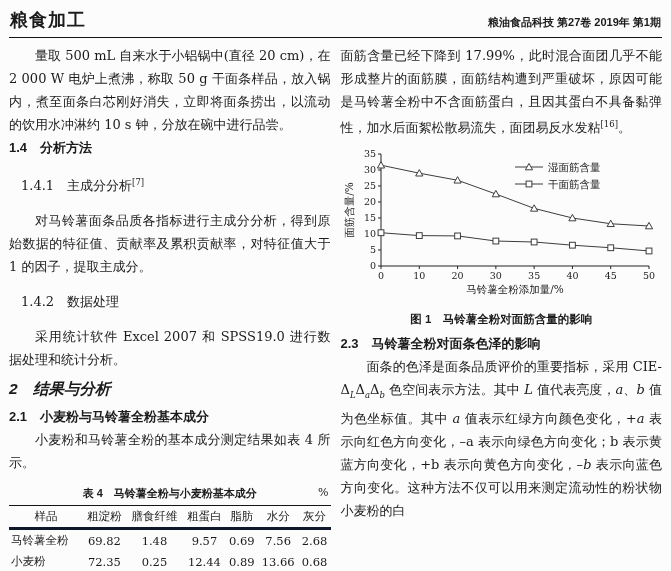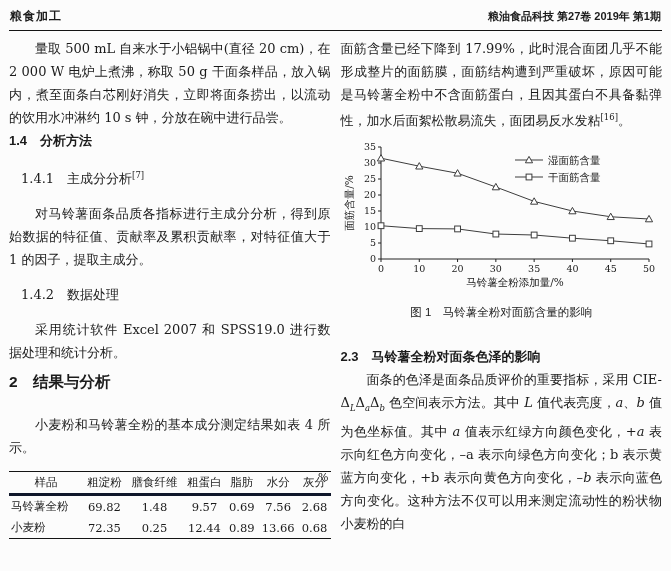--- a/index.html
+++ b/index.html
@@ -3,47 +3,47 @@
 <meta charset="utf-8">
 <style>
   html,body{margin:0;padding:0;}
   body{
     width:671px;height:571px;overflow:hidden;
     background:#fcfcfc;color:#1b1b1b;
     font-family:"DejaVu Serif","Liberation Serif",serif;
   }
   .page{padding:5px 9px 0 9px;box-sizing:border-box;width:671px;height:571px;}
   header{display:flex;justify-content:space-between;align-items:baseline;padding:3px 1px 5px 1px;}
-  .hd-left{font-family:"Liberation Sans","DejaVu Sans",sans-serif;font-weight:bold;font-size:12px;letter-spacing:1px;}
+  .hd-left{font-family:"Liberation Sans","DejaVu Sans",sans-serif;font-weight:bold;font-size:18px;letter-spacing:1px;}
   .hd-right{font-family:"Liberation Sans","DejaVu Sans",sans-serif;font-weight:600;font-size:11px;}
   .rule{border-bottom:1.4px solid #141414;margin:0 0 6px 0;}
   .cols{display:flex;gap:10px;}
   .col{flex:1;min-width:0;}
   p.body{margin:0;font-size:13px;line-height:23px;text-align:justify;}
   p.indent{text-indent:2em;}
   .h-sans{font-family:"Liberation Sans","DejaVu Sans",sans-serif;font-weight:bold;font-size:13px;line-height:23px;margin:0;}
   .h-plain{font-weight:normal;font-size:13px;line-height:23px;margin:12px;}
-  .h-section{font-family:"Liberation Sans","DejaVu Sans",sans-serif;font-weight:bold;font-size:15.5px;line-height:26px;margin:5px 0 18px 0;}
+  .h-section{font-family:"Liberation Sans","DejaVu Sans",sans-serif;font-weight:bold;font-size:15.5px;line-height:26px;margin:5px 0 3px 0;font-style:italic;}
   sup{font-size:8.5px;}
   sub{font-size:8.5px;}
   .i{font-style:italic;}
   i{font-family:"DejaVu Serif","Liberation Serif",serif;}
   .tcap{position:relative;text-align:center;font-family:"Liberation Sans","DejaVu Sans",sans-serif;
         font-weight:bold;font-size:11px;margin:12px 0 5px 0;line-height:14px;}
   .tcap .unit{position:absolute;right:2px;top:0;font-weight:normal;font-family:"DejaVu Serif",serif;}
   table{width:100%;border-collapse:collapse;font-size:11.5px;
         border-top:1.5px solid #141414;border-bottom:1.5px solid #141414;}
   thead th{border-bottom:3px solid #0f172a;font-weight:normal;padding:3px 0;text-align:center;}
   tbody td{text-align:center;padding:3px 0;}
   tbody td:first-child{text-align:left;padding-left:2px;}
   col.c-sample{width:74px;}
   figure{margin:6px 0 0 0;text-align:center;}
-  figcaption{font-family:"Liberation Sans","DejaVu Sans",sans-serif;font-weight:normal;font-size:11.5px;margin-top:7px;}
+  figcaption{font-family:"Liberation Sans","DejaVu Sans",sans-serif;font-weight:bold;font-size:11.5px;margin-top:7px;}
   svg text{font-family:"DejaVu Serif","Liberation Serif",serif;fill:#1b1b1b;}
-  .h23{margin-top:25px;}
+  .h23{margin-top:5px;}
 </style>
 </head>
 <body>
 
 <div class="page">
 
   <header>
     <div class="hd-left">粮食加工</div>
     <div class="hd-right">粮油食品科技 第27卷 2019年 第1期</div>
   </header>
@@ -52,23 +52,25 @@
   <main class="cols">
 
     <section class="col">
       <p class="body indent">量取 500 mL 自来水于小铝锅中(直径 20 cm)，在 2 000 W 电炉上煮沸，称取 50 g 干面条样品，放入锅内，煮至面条白芯刚好消失，立即将面条捞出，以流动的饮用水冲淋约 10 s 钟，分放在碗中进行品尝。</p>
       <h3 class="h-sans">1.4　分析方法</h3>
       <h4 class="h-plain"><span>1.4.1　主成分分析</span><sup>[7]</sup></h4>
       <p class="body indent">对马铃薯面条品质各指标进行主成分分析，得到原始数据的特征值、贡献率及累积贡献率，对特征值大于 1 的因子，提取主成分。</p>
       <h4 class="h-plain">1.4.2　数据处理</h4>
       <p class="body indent">采用统计软件 Excel 2007 和 SPSS19.0 进行数据处理和统计分析。</p>
       <h2 class="h-section">2　结果与分析</h2>
+      <h3 class="h-sans">2.1　小麦粉与马铃薯全粉基本成分</h3>
       <p class="body indent">小麦粉和马铃薯全粉的基本成分测定结果如表 4 所示。</p>
 
       <div class="tcap">
+        <span>表 4　马铃薯全粉与小麦粉基本成分</span>
         <span class="unit">%</span>
       </div>
       <table>
         <colgroup>
             <col class="c-sample">
           </colgroup>
         <thead>
             <tr>
               <th>样品</th>
               <th>粗淀粉</th>

